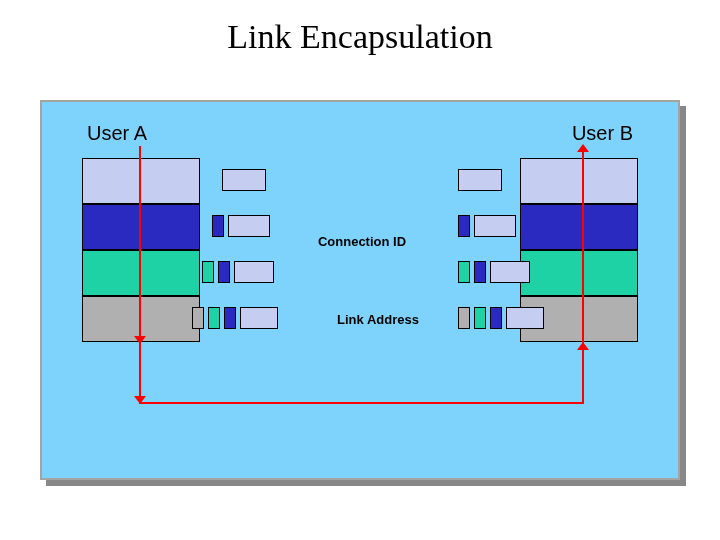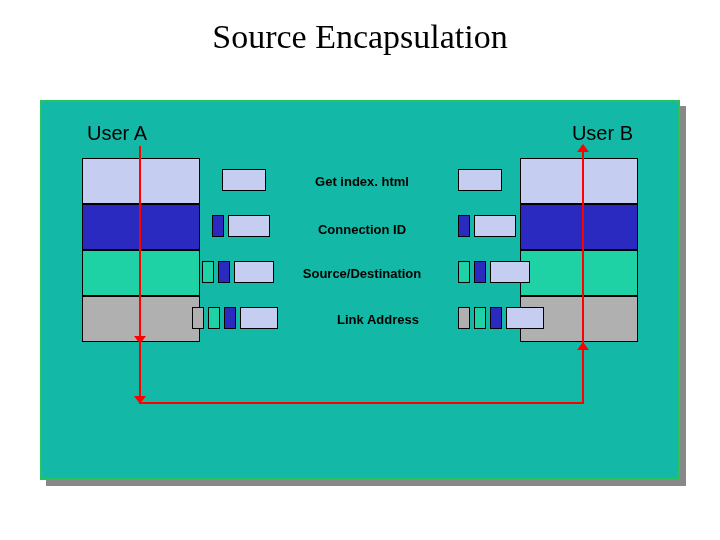--- a/index.html
+++ b/index.html
@@ -18,22 +18,22 @@
     text-align: center;
     font-size: 34px;
     color: #000;
   }
   .panel {
     position: absolute;
     left: 40px;
     top: 100px;
     width: 640px;
     height: 380px;
-    background: #14b8a6;
-    border: 2px solid #22c55e;
+    background: #7dd3fc;
+    border: 2px solid #a3a3a3;
     box-shadow: 6px 6px 0 #888;
     box-sizing: border-box;
   }
   
   .stack {
     position: absolute;
     width: 118px;
   }
   .stack .layer {
     height: 46px;
@@ -81,44 +81,42 @@
   .arrowhead {
     position: absolute;
     width: 0;
     height: 0;
     border-style: solid;
   }
 </style>
 </head>
 <body>
 
-<div class="title">Source Encapsulation</div>
+<div class="title">Link Encapsulation</div>
 
 <div class="panel">
 
   <div class="endpoint-label" style="left:45px;">User A</div>
   <div class="endpoint-label" style="right:45px;margin-left:36px;">User B</div>
 
   <div class="stack" style="left:40px; top:56px;">
     <div class="layer lightblue"></div>
     <div class="layer darkblue"></div>
     <div class="layer teal"></div>
     <div class="layer grey"></div>
   </div>
 
   <div class="stack" style="right:40px; top:56px;">
     <div class="layer lightblue"></div>
     <div class="layer darkblue"></div>
     <div class="layer teal"></div>
     <div class="layer grey"></div>
   </div>
 
-  <div class="row-label" style="left:240px; top:72px;">Get index. html</div>
-  <div class="row-label" style="left:240px; top:120px;">Connection ID</div>
-  <div class="row-label" style="left:240px; top:164px;">Source/Destination</div>
+  <div class="row-label" style="left:240px; top:132px;">Connection ID</div>
   <div class="row-label" style="left:256px; top:210px;">Link Address</div>
 
   <div class="packet" style="left:180px; top:67px;">
     <span class="seg lightblue" style="width:44px;"></span>
   </div>
 
   <div class="packet" style="left:170px; top:113px;">
     <span class="seg darkblue" style="width:12px;"></span>
     <span class="seg lightblue" style="width:42px;"></span>
   </div>

